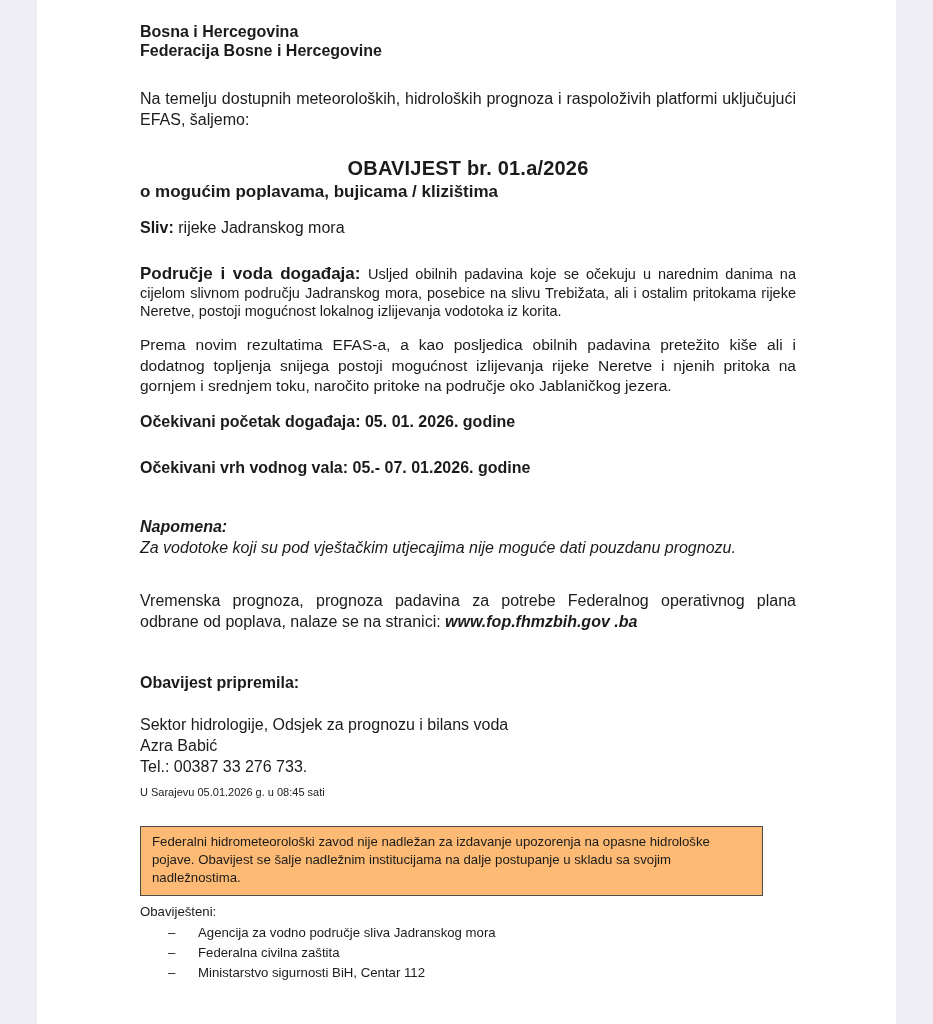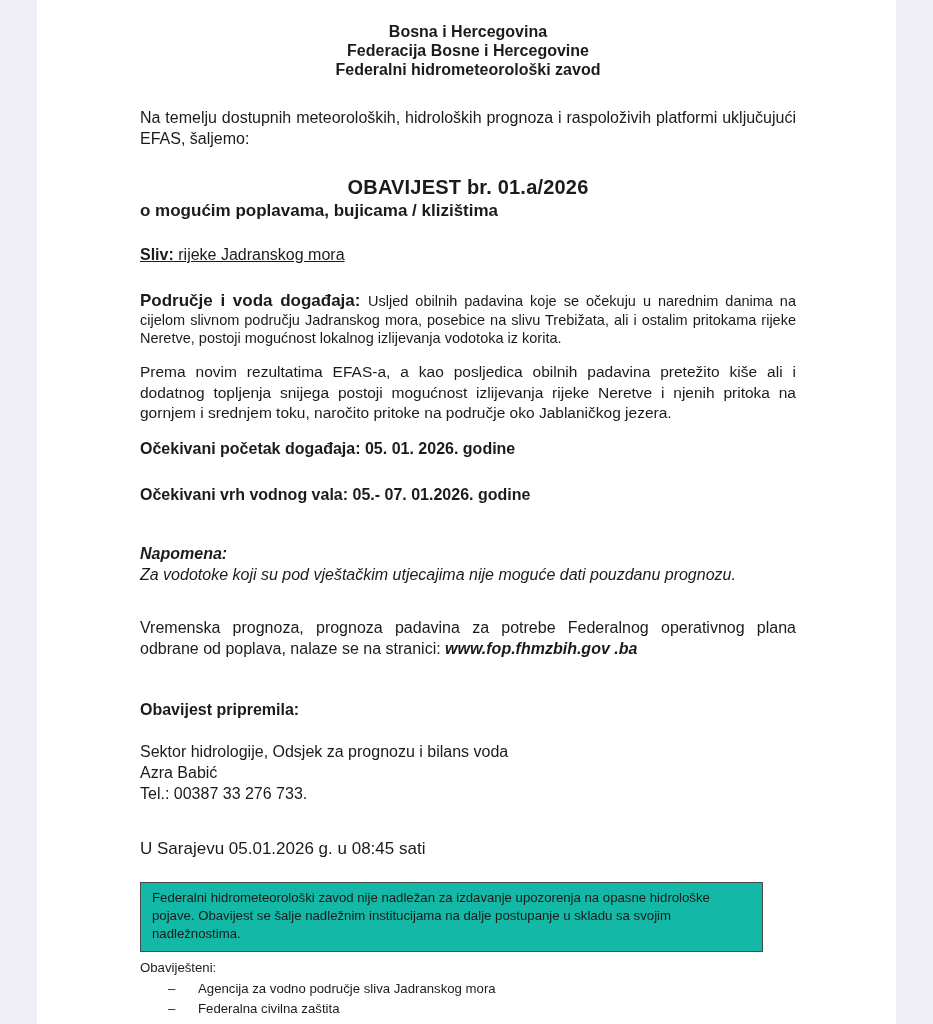--- a/index.html
+++ b/index.html
@@ -13,63 +13,62 @@
   }
   .edge{position:absolute;top:0;bottom:0;width:37px;background:#eeeef4;}
   .edge.left{left:0;}
   .edge.right{right:0;}
   .doc{
     position:absolute;
     left:140px;top:22px;
     width:656px;
   }
   .bold{font-weight:bold;}
-  .header-line{font-size:16px;line-height:19px;font-weight:bold;text-align:center;}
+  .header-line{font-size:16px;line-height:19px;font-weight:bold;text-align:left;}
   .intro{margin-top:28px;font-size:16px;line-height:21px;text-align:justify;}
   .title{margin-top:27px;font-size:20px;line-height:23px;font-weight:bold;text-align:center;letter-spacing:0.2px;}
   .subtitle{margin-top:1px;font-size:17px;line-height:21px;font-weight:bold;text-align:left;}
-  .sliv{margin-top:23px;font-size:16px;line-height:21px;text-decoration:underline;}
+  .sliv{margin-top:15px;font-size:16px;line-height:21px;}
   .area{margin-top:27px;font-size:14.5px;line-height:18.5px;text-align:justify;}
   .area .lead{font-weight:bold;font-size:17px;}
   .area2{margin-top:1px;font-size:15.5px;line-height:20.5px;text-align:justify;}
   .date-line{font-size:16px;line-height:20px;font-weight:bold;}
   .start-line{margin-top:15px;}
   .peak-line{margin-top:26px;}
   .note-label{margin-top:38px;font-size:16px;line-height:21px;font-weight:bold;font-style:italic;}
   .note-text{font-size:16px;line-height:21px;font-style:italic;}
   .forecast{margin-top:32px;font-size:16px;line-height:21px;text-align:justify;}
   .forecast .url{font-weight:bold;font-style:italic;}
   .prepared-label{margin-top:40px;font-size:16px;line-height:21px;font-weight:bold;}
   .prepared-block{margin-top:21px;font-size:16px;line-height:21px;}
-  .dateline{margin-top:34px;font-size:17px;line-height:21px;}
+  .dateline{margin-top:5px;font-size:11px;line-height:21px;}
   .disclaimer-box{
     margin-top:23px;
     width:599px;
     border:1px solid #4a4a4a;
     padding:6px 11px 8px 11px;
     font-size:13.2px;line-height:18px;
-    background:#14b8a6;
+    background:#fdba74;
   }
   .notified-label{margin-top:7px;font-size:13.2px;line-height:18px;}
   .notified-list{margin-top:2px;}
   .notified-item{font-size:13.2px;line-height:20px;display:flex;}
   .notified-item .dash{width:30px;margin-left:28px;text-align:left;}
 </style>
 </head>
 <body>
 
 <div class="edge left"></div>
 <div class="edge right"></div>
 
 <div class="doc">
 
   <div>
     <div class="header-line">Bosna i Hercegovina</div>
     <div class="header-line">Federacija Bosne i Hercegovine</div>
-    <div class="header-line">Federalni hidrometeorološki zavod</div>
   </div>
 
   <p class="intro">Na temelju dostupnih meteoroloških, hidroloških prognoza i raspoloživih platformi uključujući EFAS, šaljemo:</p>
 
   <div class="title">OBAVIJEST br. 01.a/2026</div>
   <div class="subtitle">o mogućim poplavama, bujicama / klizištima</div>
 
   <div class="sliv">
     <span class="bold">Sliv:</span><span> rijeke Jadranskog mora</span>
   </div>

